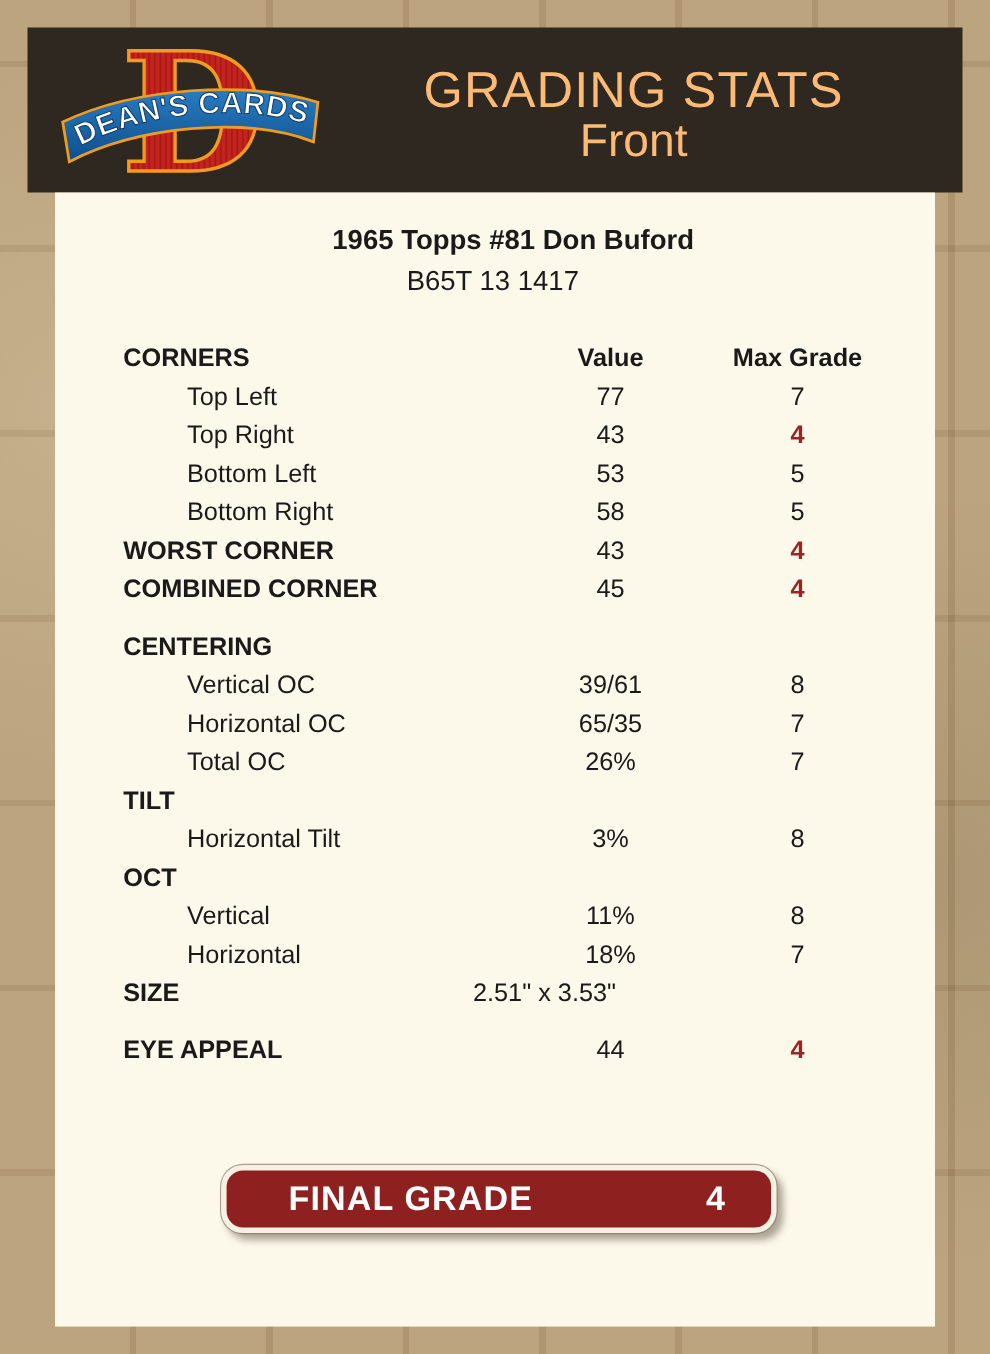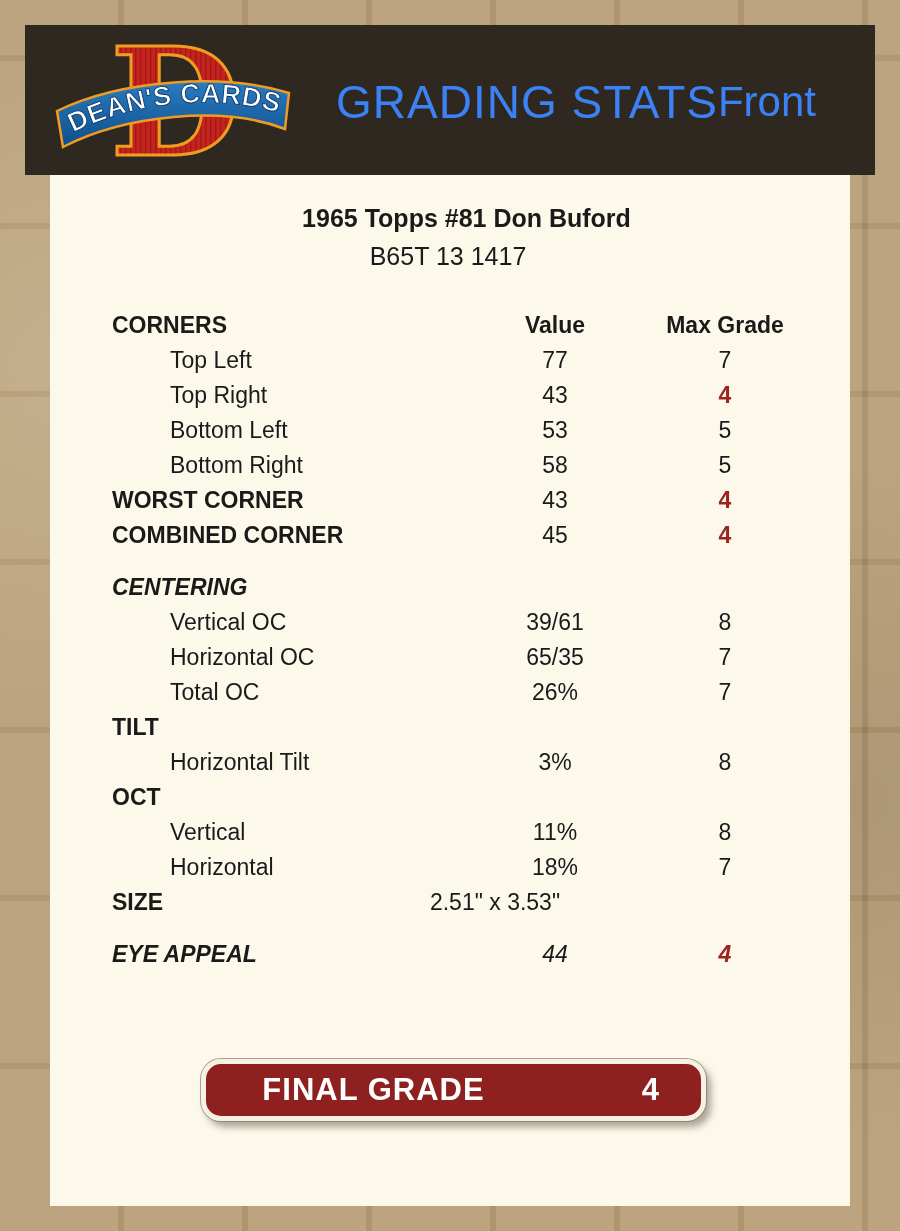--- a/index.html
+++ b/index.html
@@ -28,37 +28,37 @@
   }
   .header{
     position:absolute;left:25px;top:25px;width:850px;height:150px;
     background:var(--header-bg);
   }
   .logo{
     position:absolute;left:28px;top:6px;width:240px;height:140px;
   }
   .header-titles{
     position:absolute;left:260px;right:8px;top:0;height:150px;
-    display:flex;flex-direction:row;justify-content:center;align-items:center;
-    color:#3b82f6;text-align:center;padding-top:4px;
+    display:flex;flex-direction:column;justify-content:center;align-items:center;
+    color:#fdba74;text-align:center;padding-top:4px;
   }
   .header-title{font-size:46px;line-height:52px;font-weight:normal;margin:0;letter-spacing:1px;}
   .header-subtitle{font-size:42px;line-height:42px;font-weight:normal;margin:0;}
   .panel{
     position:absolute;left:50px;top:175px;width:800px;height:1031px;
     background:var(--panel-bg);color:var(--text-dark);
   }
   .card-title{margin:28px 0 0 0;text-align:center;font-size:25px;font-weight:bold;line-height:30px;padding-left:33px;}
   .card-code{margin:8px 4px 0 0;text-align:center;font-size:25px;font-weight:normal;line-height:30px;}
   .stats-table{margin-top:37px;}
   .row{position:relative;height:35px;line-height:35px;font-size:23px;padding-left:62px;}
   .row.head .label,.row.head .value,.row.head .max{font-weight:bold;}
   .row.bold .label{font-weight:bold;}
   .row.indent{padding-left:120px;}
-  .row.gap{margin-top:17px;font-style:italic;}
+  .row.gap{margin-top:17px;}
   .label{display:inline-block;}
   .value{position:absolute;left:415px;top:0;width:180px;text-align:center;}
   .max{position:absolute;left:595px;top:0;width:160px;text-align:center;}
   .max.red{color:var(--accent-red);font-weight:bold;}
   .row.wide-value .value{left:335px;width:220px;}
   .final-grade{
     position:absolute;left:151px;top:884px;width:505px;height:62px;
     background:var(--button-red);
     border:5px solid var(--button-border);
     border-radius:20px;

